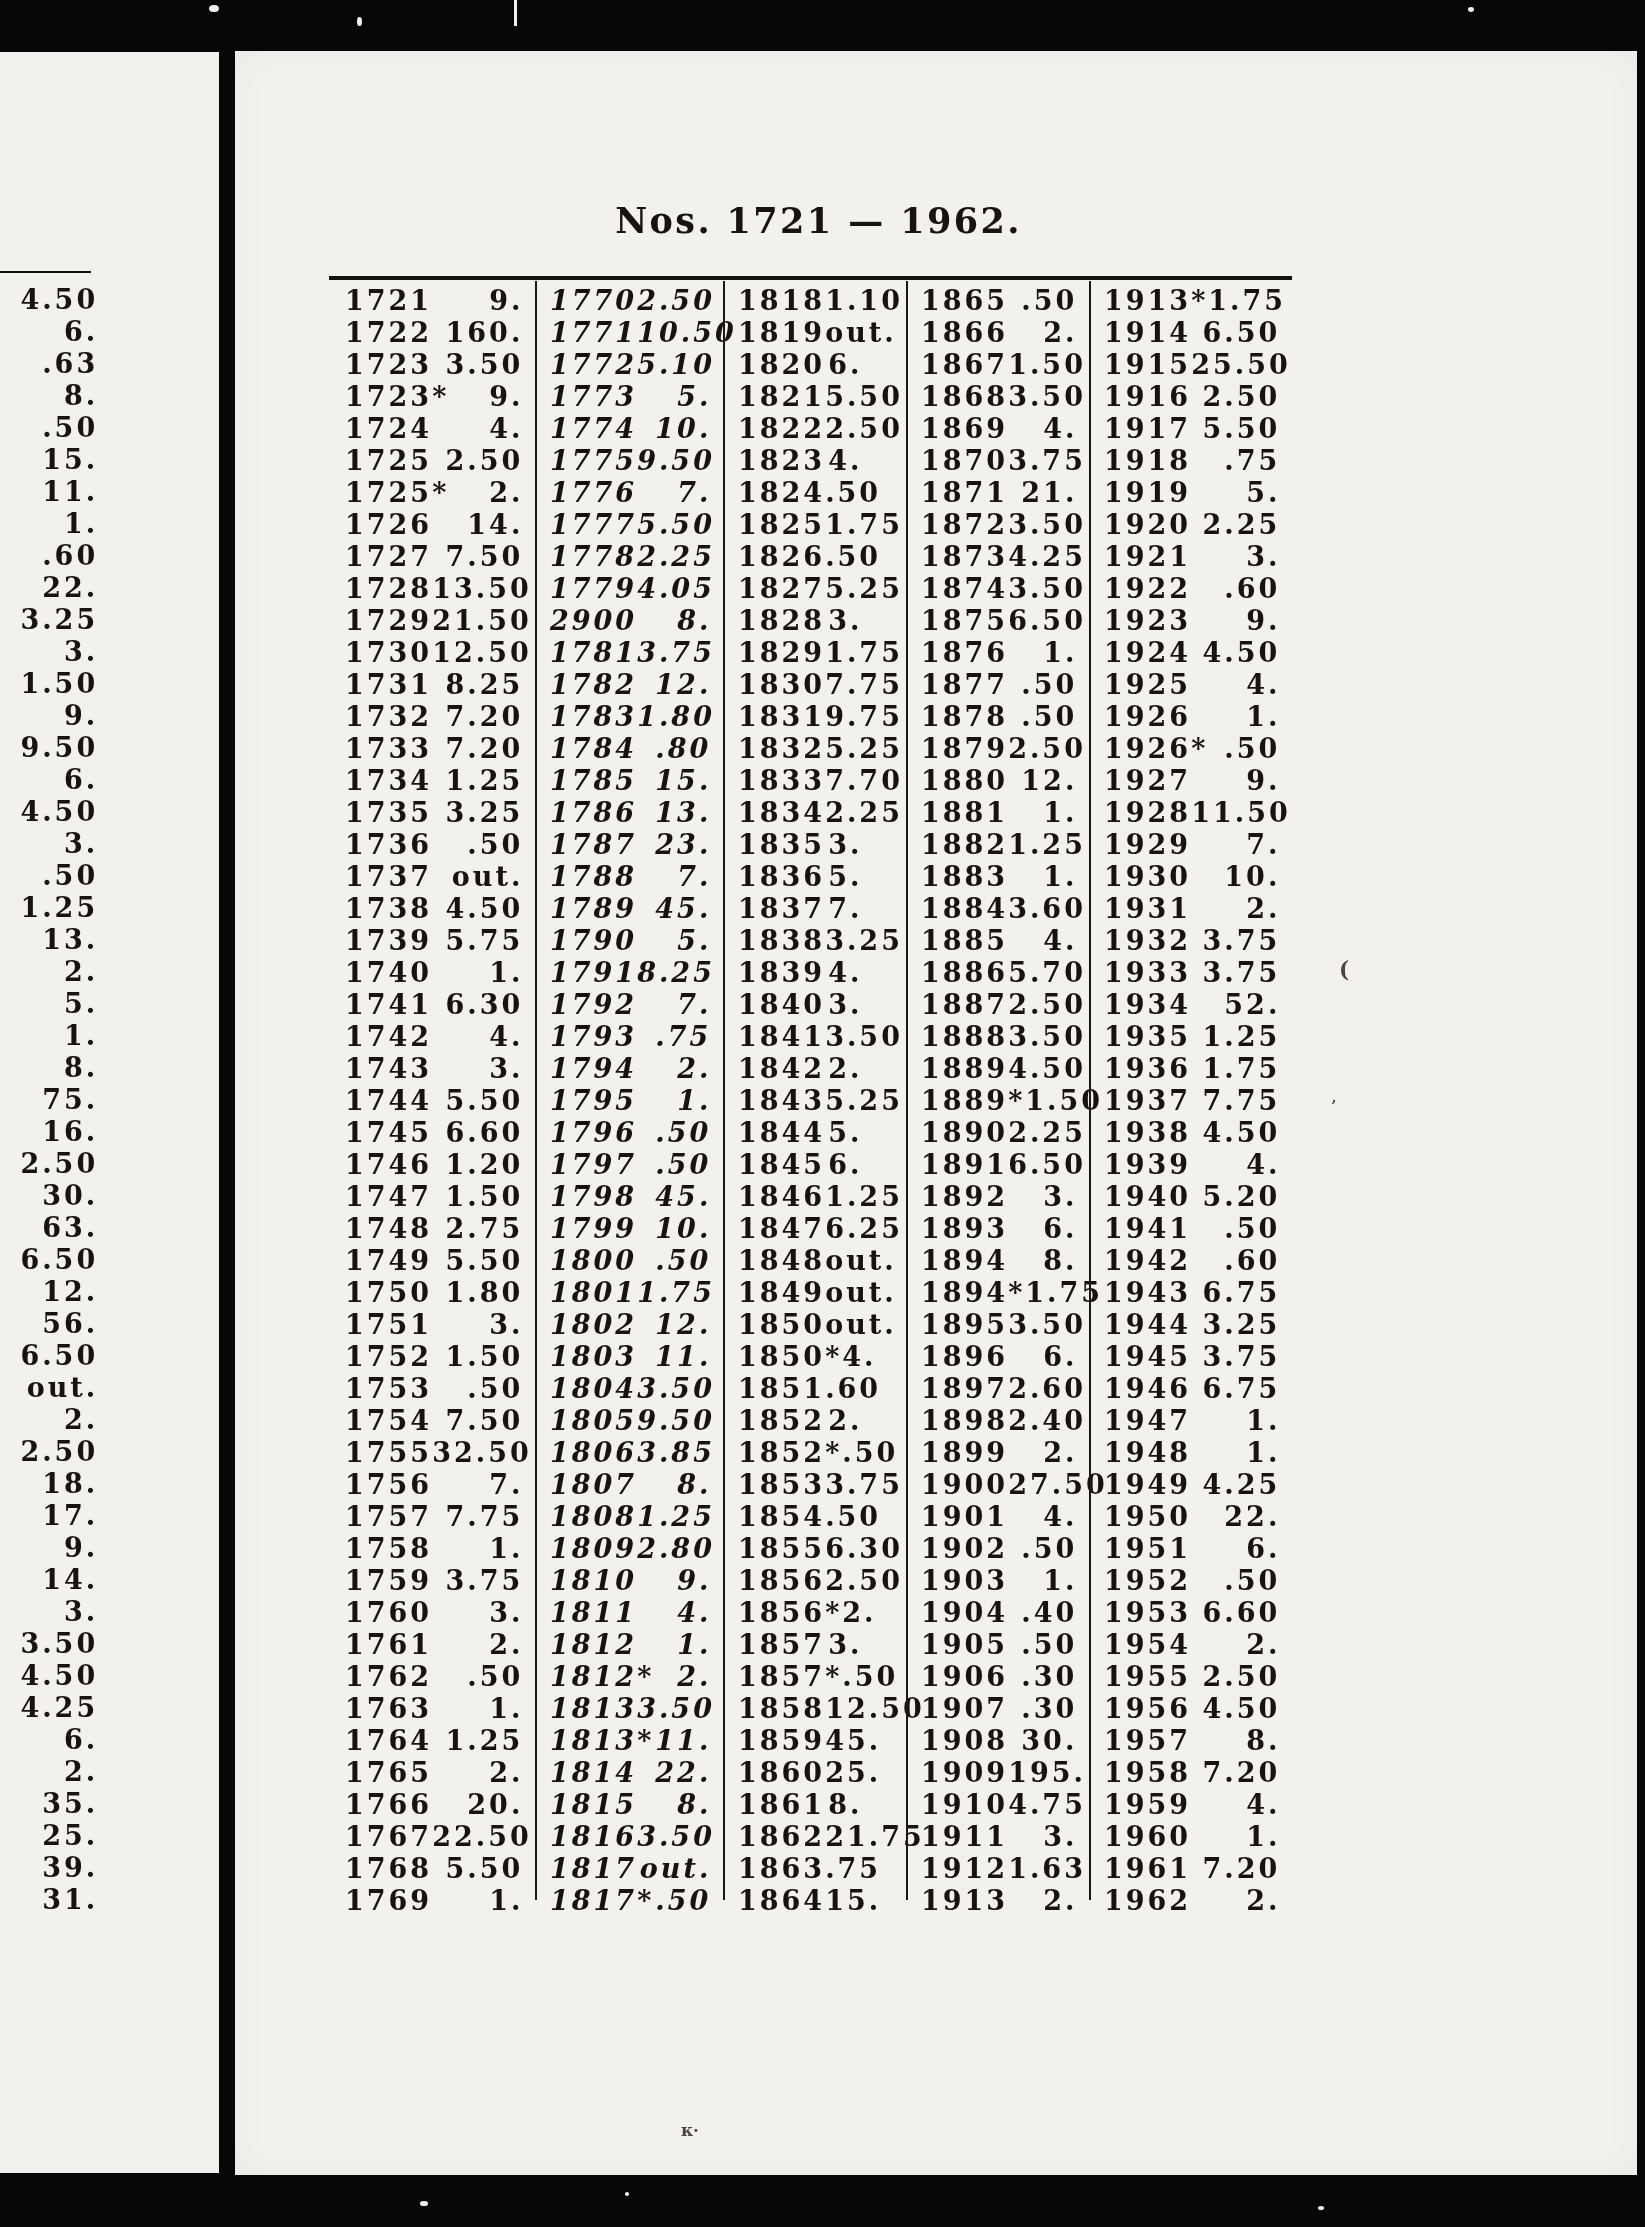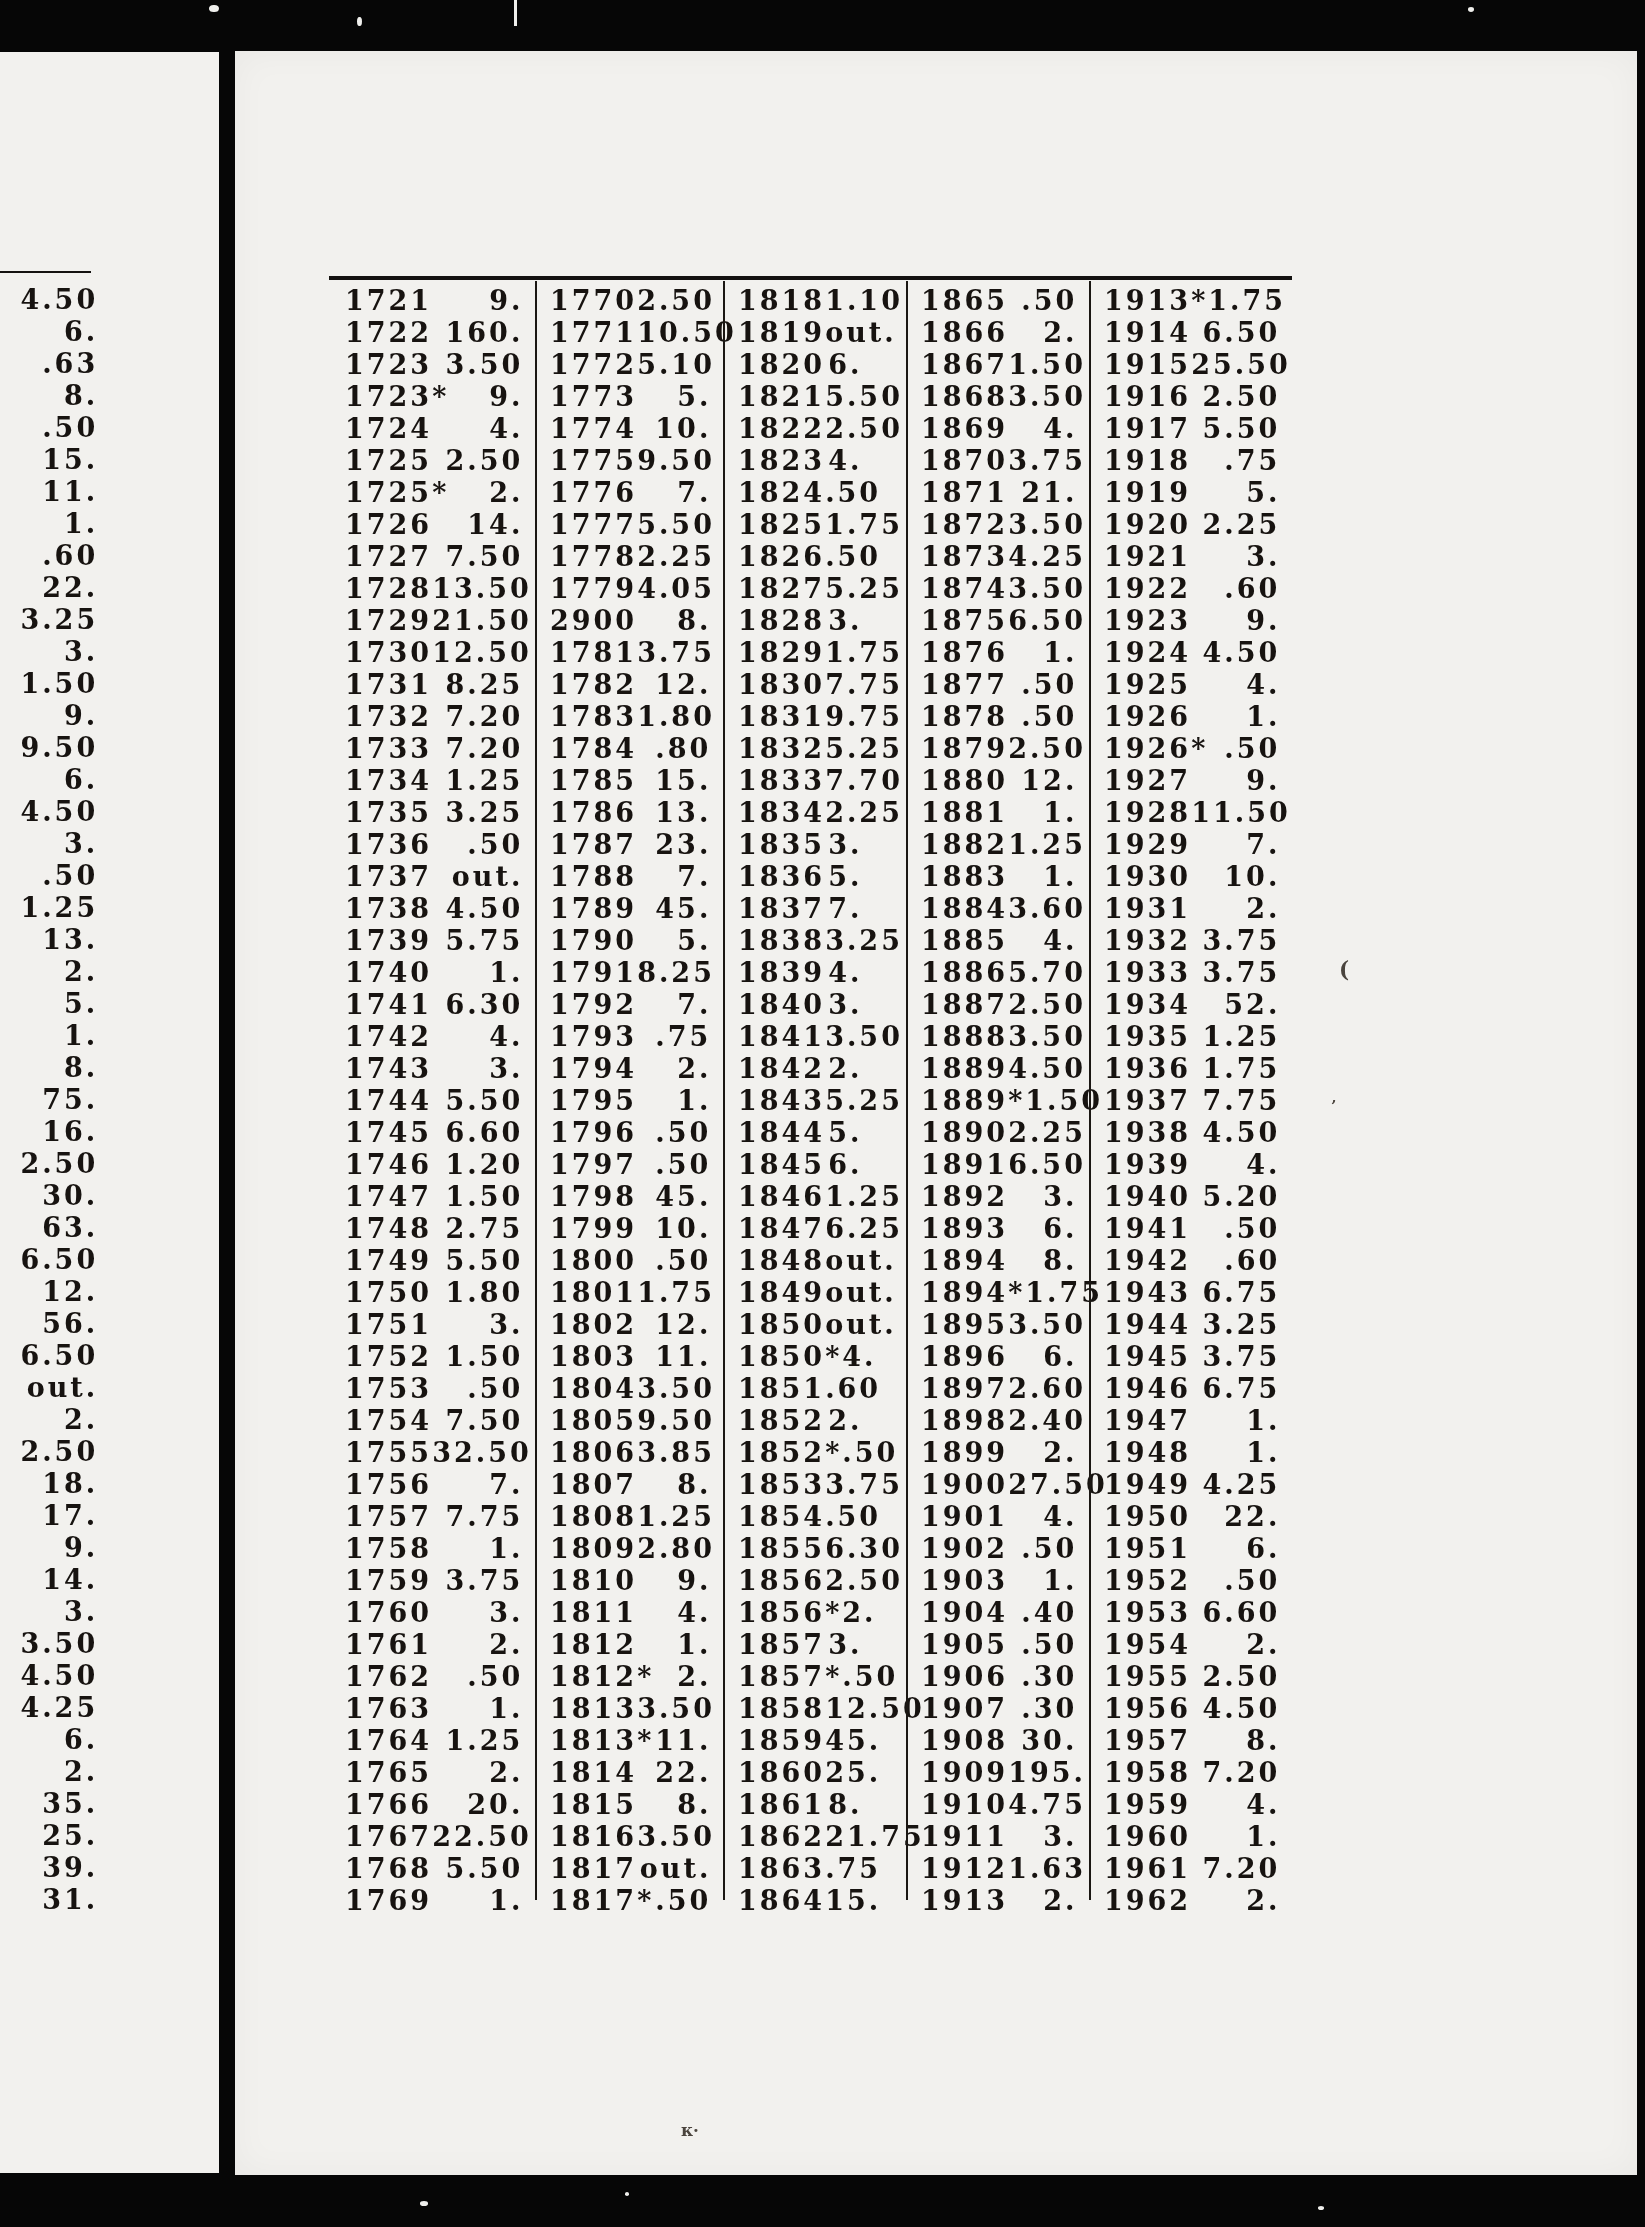--- a/index.html
+++ b/index.html
@@ -181,20 +181,21 @@
         <div class="trow">
           <span class="num price">39.</span>
         </div>
         <div class="trow">
           <span class="num price">31.</span>
         </div>
       </div>
   </div>
 
   <div class="page" id="main-page">
+    <div id="page-title">Nos. 1721 — 1962.</div>
     <div class="hrule" style="left:94px;top:225px;width:963px;height:3.6px;"></div>
 
     <div class="tcol" style="left:98px;width:201px;">
         <div class="trow">
           <span class="num lot">1721</span>
           <span class="num price">9.</span>
         </div>
         <div class="trow">
           <span class="num lot">1722</span>
           <span class="num price">160.</span>
@@ -390,21 +391,21 @@
         <div class="trow">
           <span class="num lot">1768</span>
           <span class="num price">5.50</span>
         </div>
         <div class="trow">
           <span class="num lot">1769</span>
           <span class="num price">1.</span>
         </div>
       </div>
     <div class="vrule" style="left:300px;top:230px;height:1619px;"></div>
-    <div class="tcol" style="left:303px;width:184px;">
+    <div class="tcol" style="left:303px;width:184px;font-style:italic;">
         <div class="trow">
           <span class="num lot">1770</span>
           <span class="num price">2.50</span>
         </div>
         <div class="trow">
           <span class="num lot">1771</span>
           <span class="num price">10.50</span>
         </div>
         <div class="trow">
           <span class="num lot">1772</span>

